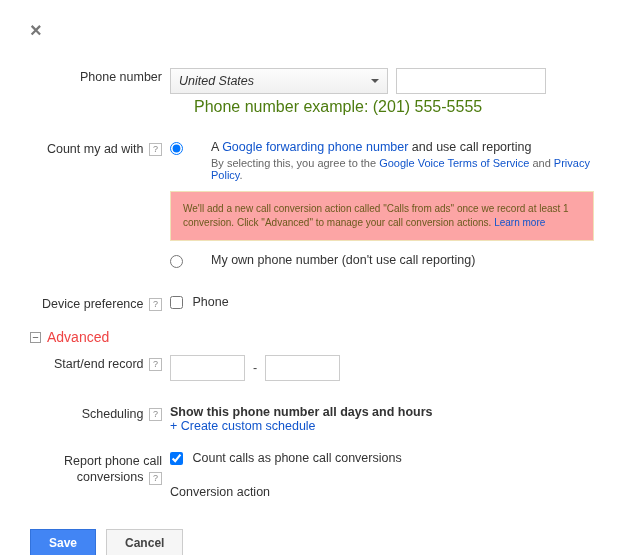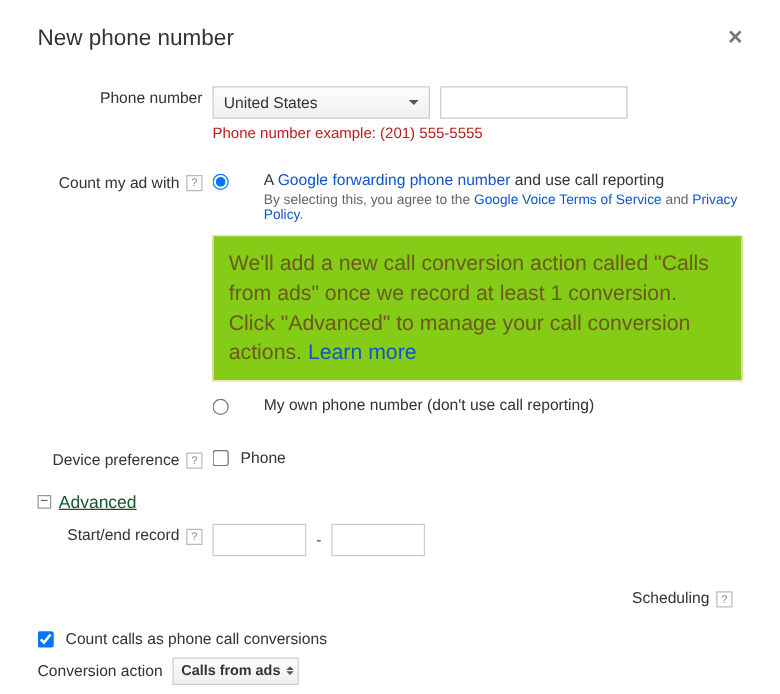--- a/index.html
+++ b/index.html
@@ -60,44 +60,46 @@
       cursor: pointer;
     }
     .select-country {
       display: inline-flex;
       align-items: center;
       justify-content: space-between;
       border: 1px solid #ccc;
       background: linear-gradient(#fcfcfc, #f0f0f0);
       height: 26px;
       padding: 0 8px;
-      width: 174px;
+      width: 218px;
       font-size: 12.5px;
       cursor: pointer;
+      font-style: italic;
     }
     .caret-down {
       width: 0; height: 0;
       border-left: 4px solid transparent;
       border-right: 4px solid transparent;
       border-top: 4px solid #555;
     }
     .phone-input {
       display: inline-block;
       border: 1px solid #ccc;
       height: 26px;
       width: 150px;
       vertical-align: top;
       margin-left: 5px;
       padding: 3px 5px;
       font-size: 12.5px;
     }
     .hint {
-      font-size: 12px;
-      color: #b91c1c;
+      font-size: 16px;
+      color: #4d7c0f;
       margin-top: 4px;
+      margin-left: 24px;
     }
     .radio, .checkbox {
       width: 13px; height: 13px;
       margin-right: 6px;
       vertical-align: middle;
       cursor: pointer;
     }
     .radio-row {
       display: flex;
       align-items: flex-start;
@@ -105,25 +107,25 @@
       margin-bottom: 3px;
     }
     .radio-row input { margin-top: 2px; }
     .link2 { color: #1155cc; text-decoration: none; cursor: pointer; }
     .small-note {
       font-size: 11px;
       color: #666;
       margin-top: 3px;
     }
     .info-box {
-      background: #84cc16;
+      background: #fca5a5;
       border: 1px solid #f0e2b8;
       padding: 10px 12px;
       margin: 10px 0 12px 0;
-      font-size: 17px;
+      font-size: 10px;
       color: #6b5a1d;
       line-height: 1.4;
     }
     .section-gap { height: 16px; }
     .adv-toggle {
       display: flex;
       align-items: center;
       gap: 6px;
       margin: 18px 0 10px 0;
       cursor: pointer;
@@ -132,37 +134,36 @@
       border: 1px solid #999;
       width: 11px; height: 11px;
       display: flex;
       align-items: center;
       justify-content: center;
       font-size: 11px;
       line-height: 1;
       color: #555;
     }
     .adv-label {
-      color: #14532d;
+      color: #ef4444;
       font-size: 14px;
-      text-decoration: underline;
     }
     .date-input {
       border: 1px solid #ccc;
       height: 26px;
       width: 75px;
       padding: 3px;
     }
     .dash { padding: 0 8px; color: #444; }
     .bold { font-weight: bold; }
     .conv-action-wrap {
       display: flex;
       align-items: center;
       gap: 8px;
-      margin-top: 8px;
+      margin-top: 20px;
     }
     .conv-select {
       border: 1px solid #ccc;
       background: linear-gradient(#fcfcfc, #f0f0f0);
       height: 22px;
       padding: 0 3px 0 6px;
       display: inline-flex;
       align-items: center;
       gap: 5px;
       font-weight: bold;
@@ -212,21 +213,20 @@
     .btn-secondary {
       background: #f6f6f6;
       color: #444;
       border: 1px solid #ccc;
     }
   </style>
 </head>
 <body>
 
 <div class="header">
-  <div class="title">New phone number</div>
   <div class="close">×</div>
 </div>
 
 <div class="row">
   <div class="label-col">Phone number</div>
   <div class="content-col">
     <div class="select-country">
       <span>United States</span>
       <span class="caret-down"></span>
     </div>
@@ -296,39 +296,40 @@
   </div>
 </div>
 
 <div class="section-gap"></div>
 
 <div class="row">
   <div class="label-col">
     <span>Scheduling</span>
     <span class="help">?</span>
   </div>
+  <div class="content-col">
+    <div class="bold">Show this phone number all days and hours</div>
+    <a class="link2">+ Create custom schedule</a>
+  </div>
 </div>
 
 <div style="height:10px;"></div>
 
 <div class="row">
+  <div class="label-col" style="line-height:1.3;">
+    <span>Report phone call conversions</span>
+    <span class="help">?</span>
+  </div>
   <div class="content-col">
     <label>
       <input type="checkbox" class="checkbox" checked="" style="">
       <span>Count calls as phone call conversions</span>
     </label>
     <div class="conv-action-wrap">
       <span>Conversion action</span>
-      <div class="conv-select">
-        <span>Calls from ads</span>
-        <span class="sort-caret">
-            <span class="up"></span>
-            <span class="down"></span>
-          </span>
-      </div>
     </div>
   </div>
 </div>
 
 <div class="buttons">
   <button class="btn btn-primary">Save</button>
   <button class="btn btn-secondary">Cancel</button>
 </div>
 
 </body></html>

